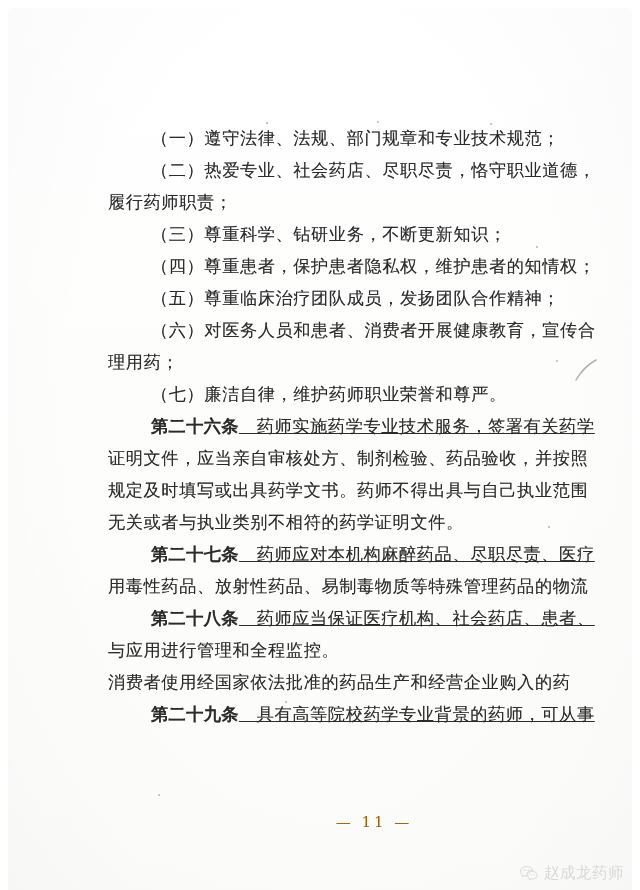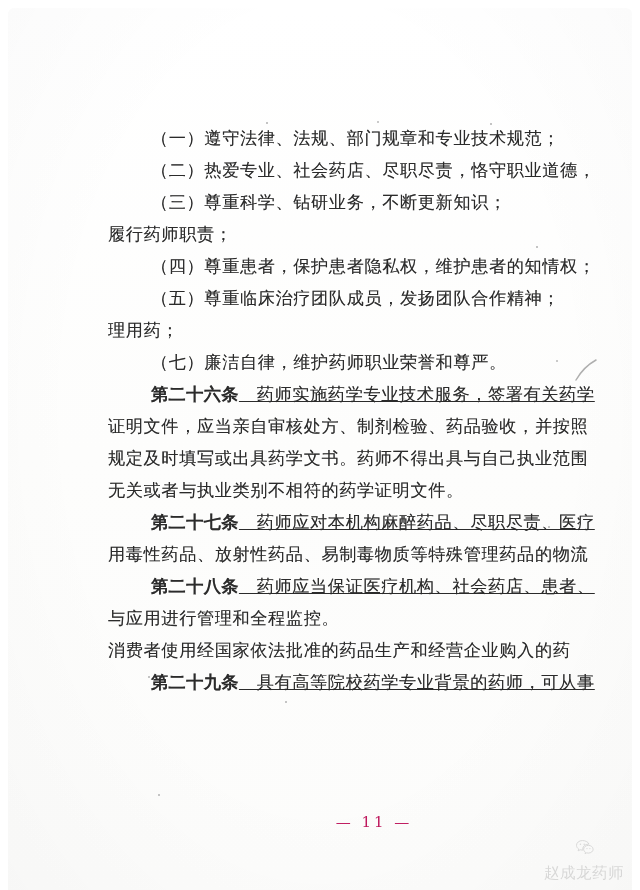--- a/index.html
+++ b/index.html
@@ -66,21 +66,21 @@
   }
 
   
   #page-number {
     position: absolute;
     left: 0;
     right: 0;
     top: 805px;
     text-align: center;
     font-size: 15px;
-    color: #be185d;
+    color: #a16207;
     letter-spacing: 3px;
     font-family: "DejaVu Serif", "Liberation Serif", serif;
   }
   #page-number .pn-inner {
     padding-left: 108px; 
     display: inline-block;
   }
 
   
   #margin-stroke {
@@ -103,21 +103,20 @@
 
   
   #watermark {
     position: absolute;
     right: 8px;
     bottom: 14px;
     display: flex;
     align-items: center;
     gap: 6px;
     opacity: 0.30;
-    flex-direction: column;
   }
   #watermark .wm-text {
     font-family: "DejaVu Sans", "Liberation Sans", sans-serif;
     font-size: 15.5px;
     color: #8d8d8d;
     letter-spacing: 0.5px;
     white-space: nowrap;
   }
   #watermark .wm-icon {
     width: 19px;
@@ -142,24 +141,25 @@
   <div class="speck" style="left:140px; top:668px; width:1.5px; height:1.5px;"></div>
   <div class="speck" style="left:150px; top:786px; width:1.5px; height:1.5px;"></div>
 
   <svg id="margin-stroke" viewBox="0 0 26 26" aria-hidden="true">
     <path d="M3 24 C 7 17, 14 9, 23 4" fill="none" stroke="#6f6f6f" stroke-width="1.5" stroke-linecap="round"></path>
   </svg>
 
   <div id="text-block">
       <div class="line indent">（一）遵守法律、法规、部门规章和专业技术规范；</div>
       <div class="line indent">（二）热爱专业、社会药店、尽职尽责，恪守职业道德，</div>
+      <div class="line">履行药师职责；</div>
       <div class="line indent">（三）尊重科学、钻研业务，不断更新知识；</div>
-      <div class="line">履行药师职责；</div>
       <div class="line indent">（四）尊重患者，保护患者隐私权，维护患者的知情权；</div>
       <div class="line indent">（五）尊重临床治疗团队成员，发扬团队合作精神；</div>
+      <div class="line indent">（六）对医务人员和患者、消费者开展健康教育，宣传合</div>
       <div class="line">理用药；</div>
       <div class="line indent">（七）廉洁自律，维护药师职业荣誉和尊严。</div>
       <div class="line article"><span>第二十六条</span><span class="body">　药师实施药学专业技术服务，签署有关药学</span></div>
       <div class="line">证明文件，应当亲自审核处方、制剂检验、药品验收，并按照</div>
       <div class="line">规定及时填写或出具药学文书。药师不得出具与自己执业范围</div>
       <div class="line">无关或者与执业类别不相符的药学证明文件。</div>
       <div class="line article"><span>第二十七条</span><span class="body">　药师应对本机构麻醉药品、尽职尽责、医疗</span></div>
       <div class="line">用毒性药品、放射性药品、易制毒物质等特殊管理药品的物流</div>
       <div class="line article"><span>第二十八条</span><span class="body">　药师应当保证医疗机构、社会药店、患者、</span></div>
       <div class="line">与应用进行管理和全程监控。</div>

